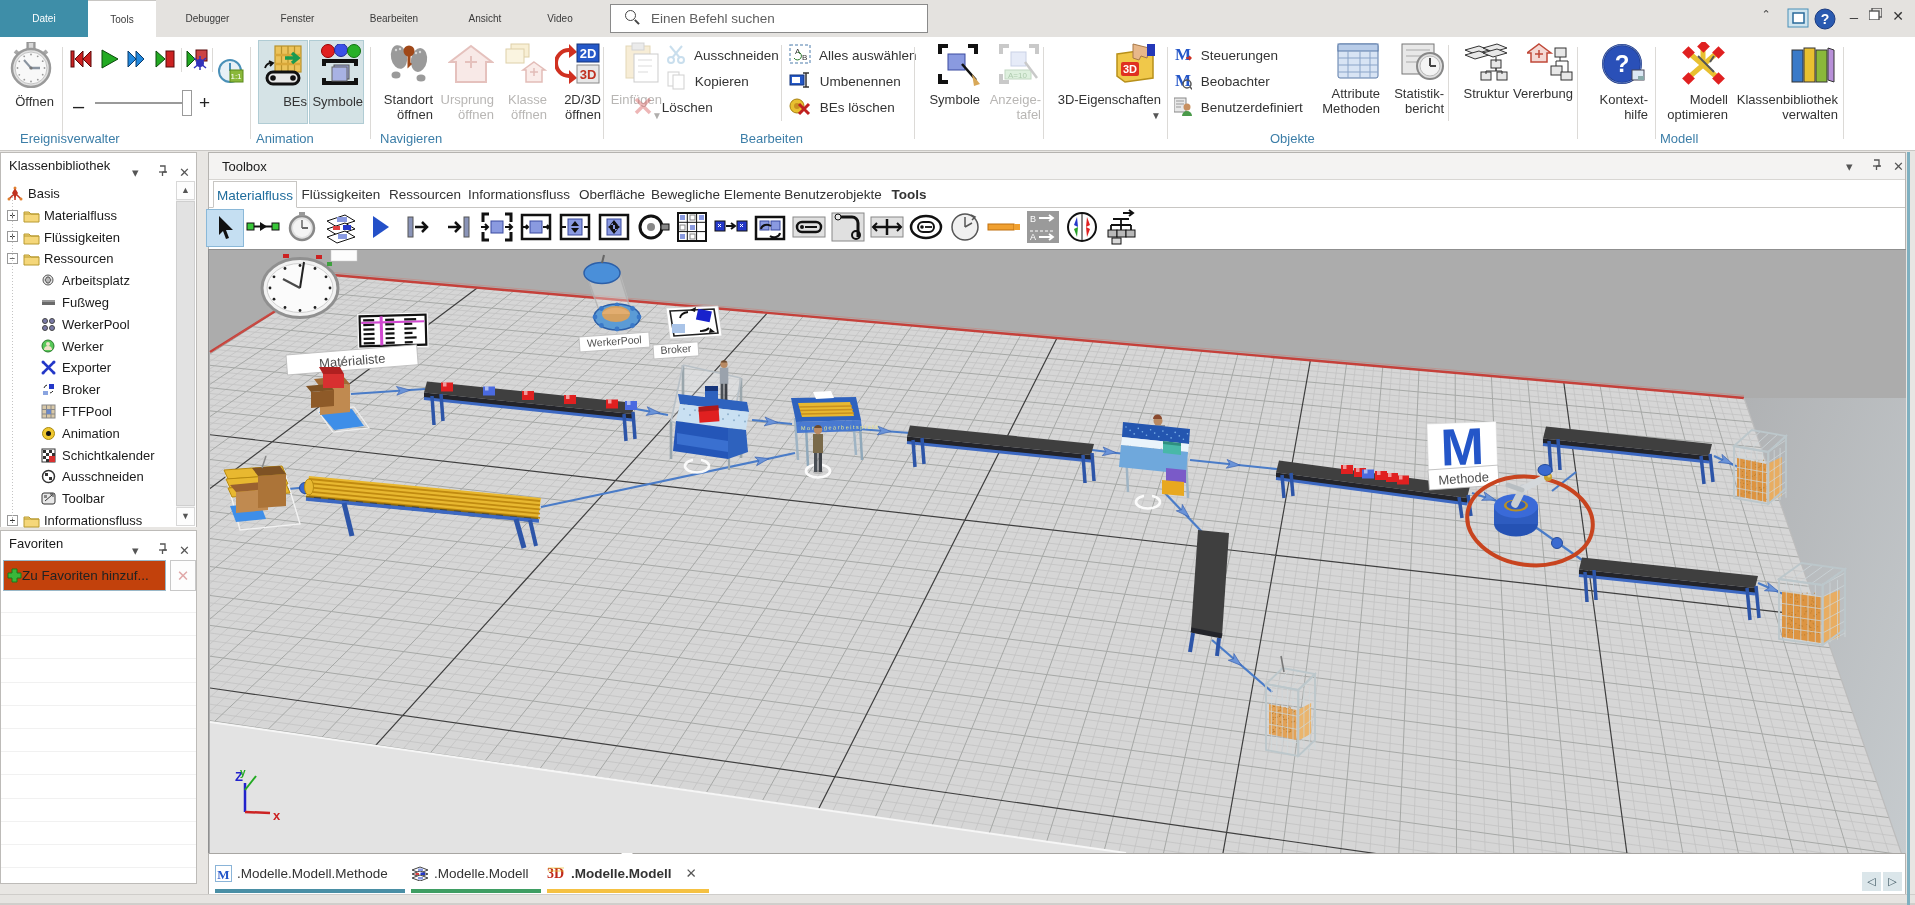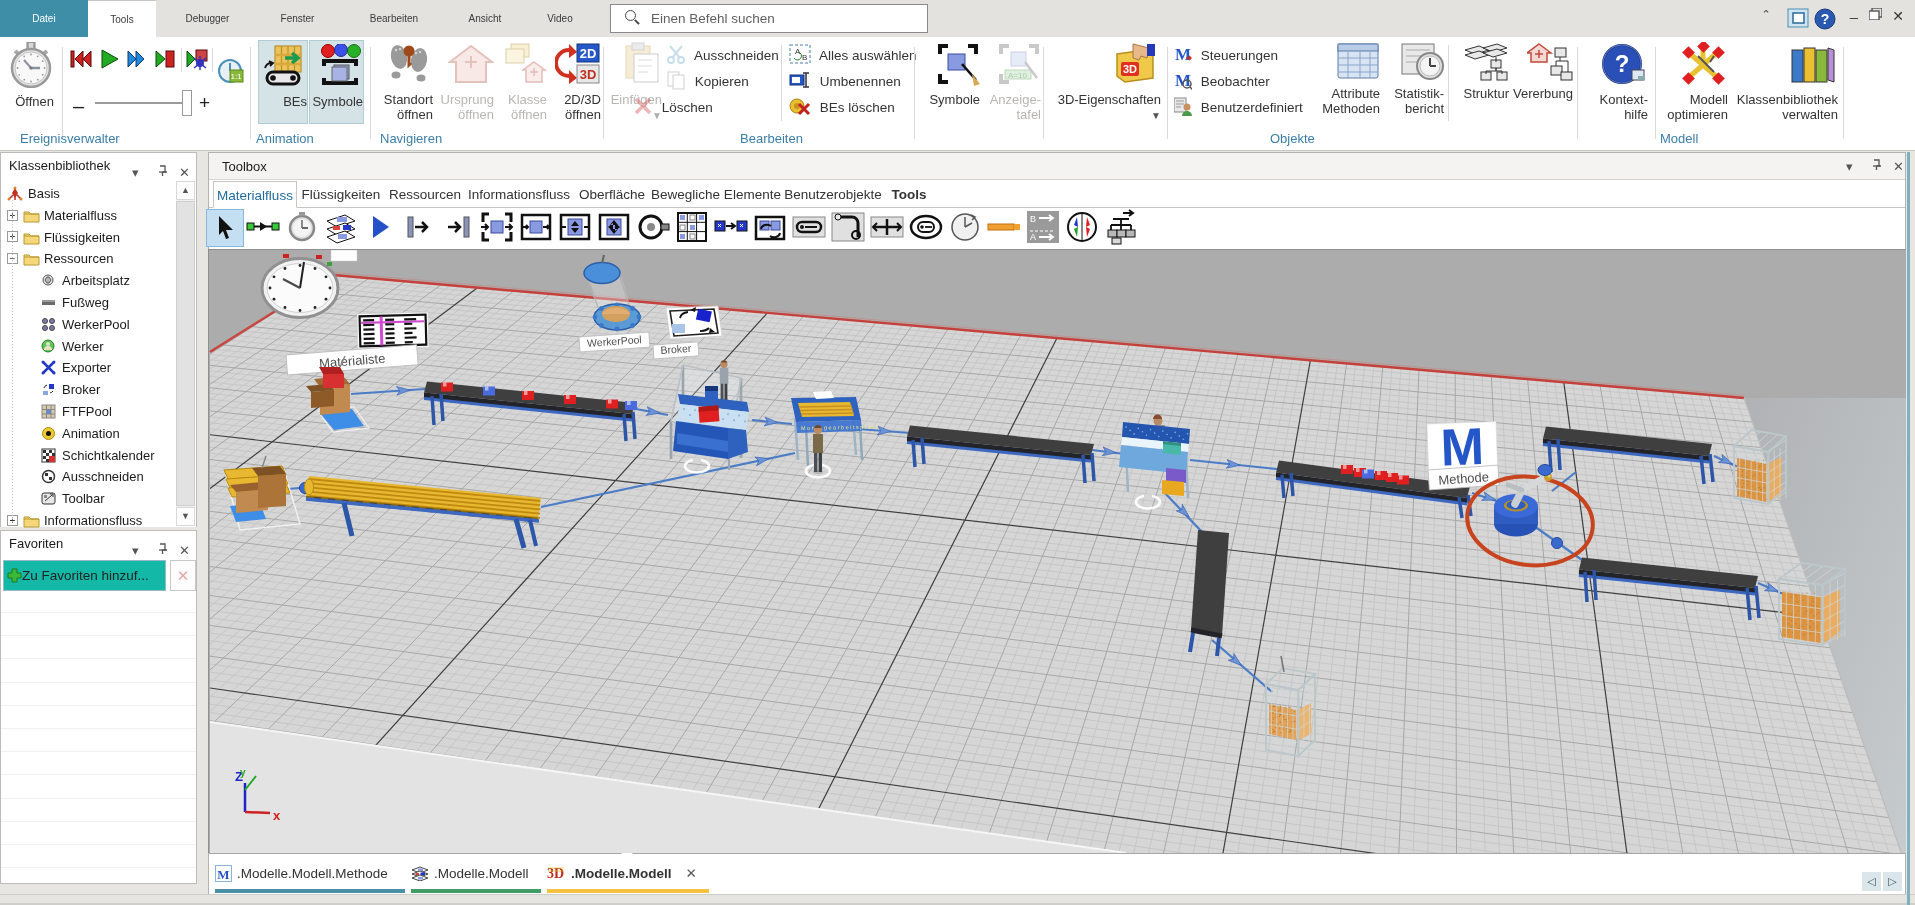--- a/index.html
+++ b/index.html
@@ -511,21 +511,21 @@
           <div style="position:absolute;bottom:0;width:19px;height:19px;background:#fdfdfd;border:1px solid #d8d8d8;color:#555;font-size:9px;text-align:center;line-height:17px">▼</div>
           <div style="position:absolute;top:20px;width:19px;height:305px;background:#e2e2e2;border:1px solid #cfcfcf"></div>
         </div>
       </div>
     </div>
     <div class="panel" style="top:530px;height:354px">
       <div class="phead">Favoriten<span class="pico" style="left:131px">▾</span><span class="pico" style="left:156px"><svg width="11" height="12" viewBox="0 0 11 12" style="">
             <path d="M3,1 h5 v6 h2 l-4.5,0 M5.5,7 v4" stroke="#555" fill="none" stroke-width="1.3"></path>
             <path d="M2,7 h7" stroke="#555" stroke-width="1.3"></path>
           </svg></span><span class="pico" style="left:178px">✕</span></div>
-      <div style="position:absolute;left:2px;top:29px;width:163px;height:31px;border:1px solid #9ab8c8;background:#14b8a6;font-size:13.5px;line-height:29px;color:#222"><span style="vertical-align:-3px;margin-left:3px"><svg width="15" height="15" viewBox="0 0 15 15" style="">
+      <div style="position:absolute;left:2px;top:29px;width:163px;height:31px;border:1px solid #9ab8c8;background:#c2410c;font-size:13.5px;line-height:29px;color:#222"><span style="vertical-align:-3px;margin-left:3px"><svg width="15" height="15" viewBox="0 0 15 15" style="">
             <path d="M5,1 h5 v4 h4 v5 h-4 v4 h-5 v-4 h-4 v-5 h4 z" fill="#3ab83a" stroke="#1a7a1a"></path>
           </svg></span>Zu Favoriten hinzuf...</div>
       <div style="position:absolute;left:169px;top:29px;width:26px;height:31px;border:1px solid #c8c8c8;background:#fdfdfd;text-align:center;line-height:29px;color:#e0a8a8;font-size:15px">✕</div>
       <div style="position:absolute;left:0;top:81px;width:100%;height:1px;background:#f1f1f1"></div>
       <div style="position:absolute;left:0;top:104px;width:100%;height:1px;background:#f1f1f1"></div>
       <div style="position:absolute;left:0;top:127px;width:100%;height:1px;background:#f1f1f1"></div>
       <div style="position:absolute;left:0;top:151px;width:100%;height:1px;background:#f1f1f1"></div>
       <div style="position:absolute;left:0;top:174px;width:100%;height:1px;background:#f1f1f1"></div>
       <div style="position:absolute;left:0;top:197px;width:100%;height:1px;background:#f1f1f1"></div>
       <div style="position:absolute;left:0;top:220px;width:100%;height:1px;background:#f1f1f1"></div>

